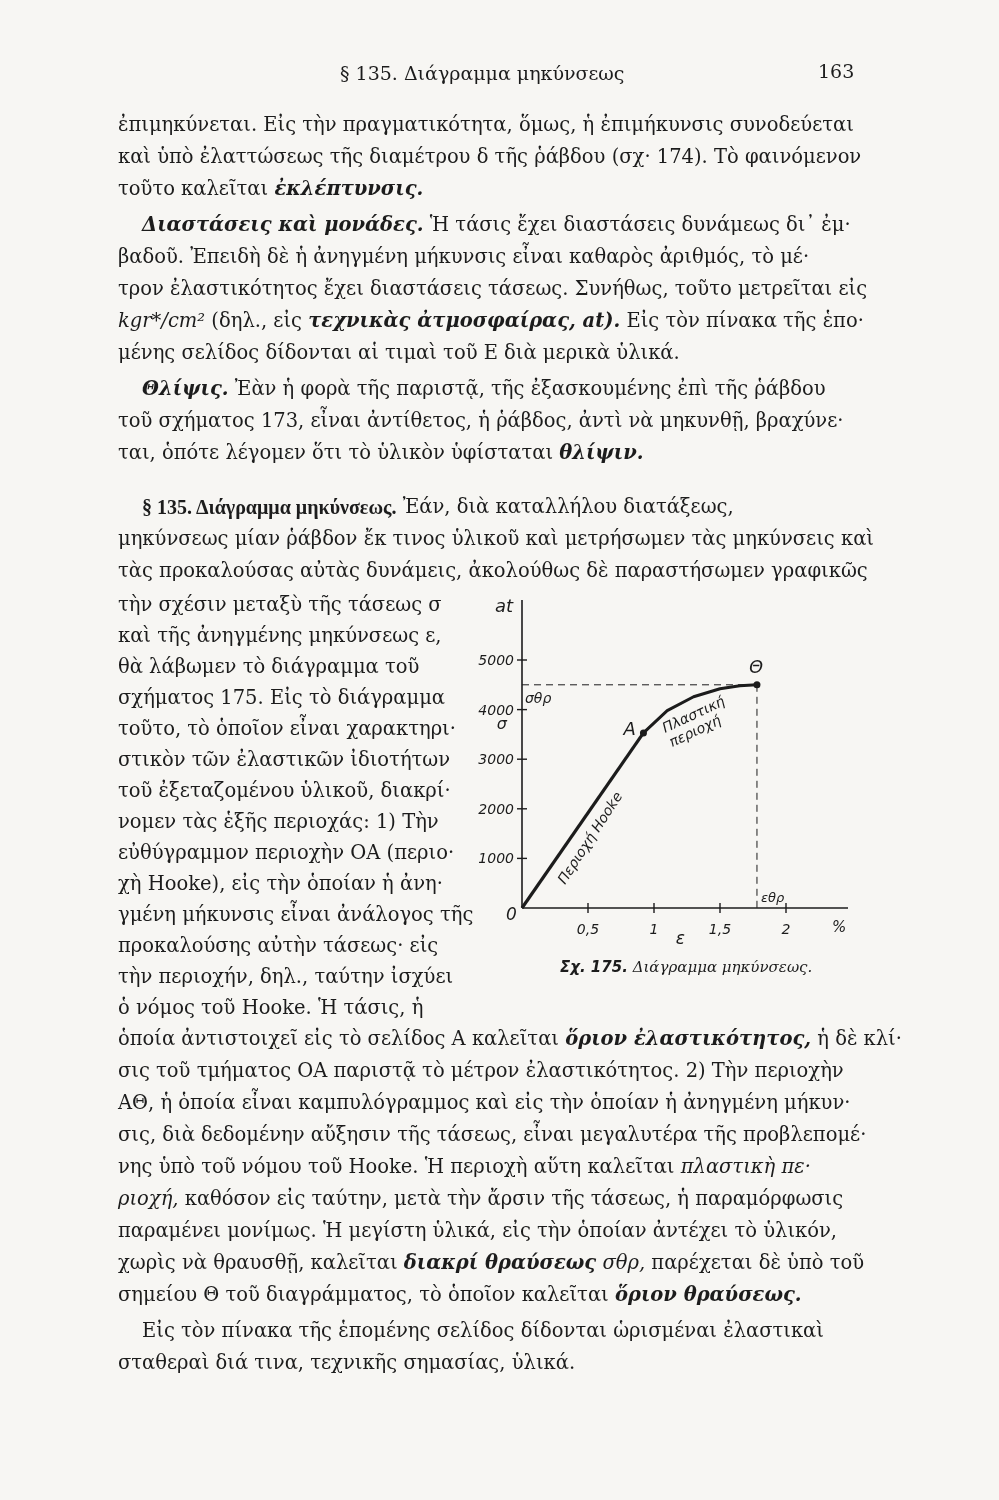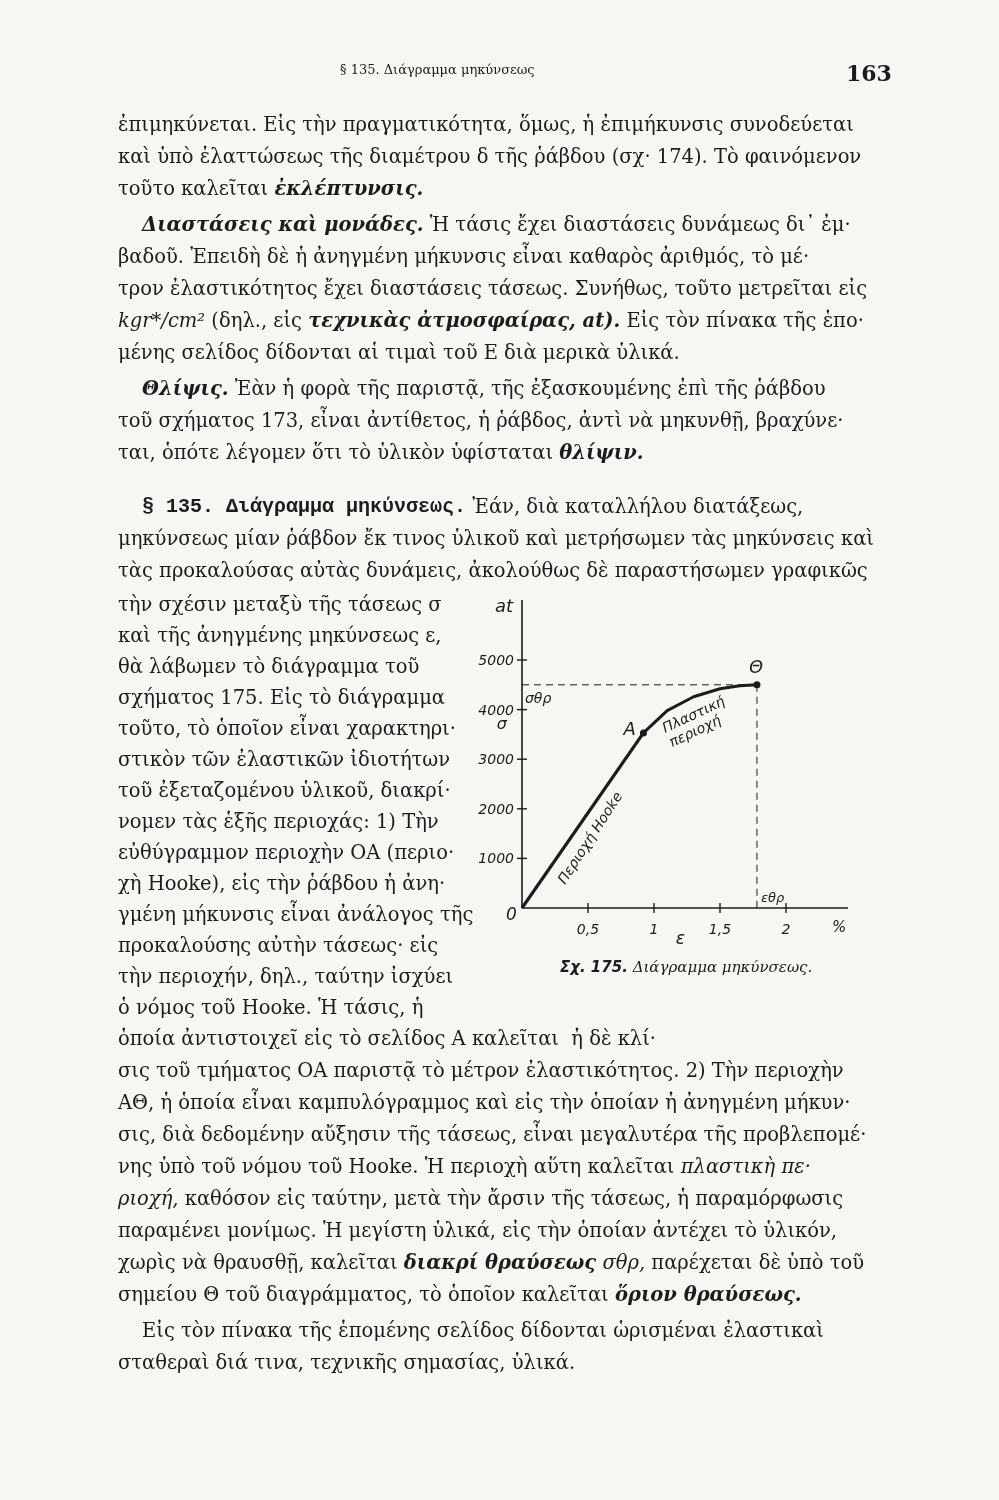--- a/index.html
+++ b/index.html
@@ -2,22 +2,22 @@
 <html><head>
 <meta charset="utf-8">
 <style>
   html, body { margin:0; padding:0; }
   body { width:999px; height:1500px; background:#f7f6f3; position:relative; overflow:hidden;
          font-family:"DejaVu Serif", serif; color:#1c1c1c; }
   .line { position:absolute; left:118px; width:758px; font-size:19.5px; line-height:26px; white-space:nowrap;
           display:flex; justify-content:space-between; }
   .line.last { justify-content:flex-start; }
   .line.narrow { width:334px; }
-  .header { position:absolute; top:62px; left:340px; font-size:13px; }
-  .pageno { position:absolute; top:60px; left:846px; font-size:22px;font-weight:bold; }
+  .header { position:absolute; top:62px; left:340px; font-size:19px; }
+  .pageno { position:absolute; top:60px; left:818px; font-size:19px; }
   .b { font-weight:bold; font-style:italic;text-align:center; }
   .i { font-style:italic; }
   #fig { position:absolute; left:460px; top:590px; width:420px; height:400px; }
   .caption { position:absolute; left:560px; top:958px; font-size:15px; font-style:italic; white-space:nowrap; }
   .caption .num { font-family:"DejaVu Sans", sans-serif; font-weight:bold; }
 </style>
 </head>
 <body>
 
 <div class="header">§ 135. Διάγραμμα μηκύνσεως</div>
@@ -47,43 +47,44 @@
   <span class="b">Θλίψις.</span>
     <span style="white-space:pre"> Ἐὰν ἡ φορὰ τῆς παριστᾷ, τῆς ἐξασκουμένης ἐπὶ τῆς ῥάβδου</span>
 </div>
 <div class="line" style="top:408px">τοῦ σχήματος 173, εἶναι ἀντίθετος, ἡ ῥάβδος, ἀντὶ νὰ μηκυνθῇ, βραχύνε·</div>
 <div class="line last" style="top:440px">
   <span style="white-space:pre">ται, ὁπότε λέγομεν ὅτι τὸ ὑλικὸν ὑφίσταται </span>
     <span class="b">θλίψιν.</span>
 </div>
 
 <div class="line last" style="top:494px; left:142px; width:728px">
-  <span style="font-family:Liberation Mono, monospace; font-weight:bold; font-size:20px">§ 135. Διάγραμμα μηκύνσεως.</span>
+  <span style="font-family:Liberation Serif, serif; font-weight:bold; font-size:20px">§ 135. Διάγραμμα μηκύνσεως.</span>
     <span style="white-space:pre"> Ἐάν, διὰ καταλλήλου διατάξεως,</span>
 </div>
 <div class="line" style="top:526px">μηκύνσεως μίαν ῥάβδον ἔκ τινος ὑλικοῦ καὶ μετρήσωμεν τὰς μηκύνσεις καὶ</div>
 <div class="line" style="top:558px">τὰς προκαλούσας αὐτὰς δυνάμεις, ἀκολούθως δὲ παραστήσωμεν γραφικῶς</div>
 
 <div class="line narrow" style="top:592px">τὴν σχέσιν μεταξὺ τῆς τάσεως σ</div>
 <div class="line narrow" style="top:623px">καὶ τῆς ἀνηγμένης μηκύνσεως ε,</div>
 <div class="line narrow" style="top:654px">θὰ λάβωμεν τὸ διάγραμμα τοῦ</div>
 <div class="line narrow" style="top:685px">σχήματος 175. Εἰς τὸ διάγραμμα</div>
 <div class="line narrow" style="top:716px">τοῦτο, τὸ ὁποῖον εἶναι χαρακτηρι·</div>
 <div class="line narrow" style="top:747px">στικὸν τῶν ἐλαστικῶν ἰδιοτήτων</div>
 <div class="line narrow" style="top:778px">τοῦ ἐξεταζομένου ὑλικοῦ, διακρί·</div>
 <div class="line narrow" style="top:809px">νομεν τὰς ἑξῆς περιοχάς: 1) Τὴν</div>
 <div class="line narrow" style="top:840px">εὐθύγραμμον περιοχὴν OA (περιο·</div>
-<div class="line narrow" style="top:871px">χὴ Hooke), εἰς τὴν ῥάβδου ἡ ἀνη·</div>
+<div class="line narrow" style="top:871px">χὴ Hooke), εἰς τὴν ὁποίαν ἡ ἀνη·</div>
 <div class="line narrow" style="top:902px">γμένη μήκυνσις εἶναι ἀνάλογος τῆς</div>
 <div class="line narrow" style="top:933px">προκαλούσης αὐτὴν τάσεως· εἰς</div>
 <div class="line narrow" style="top:964px">τὴν περιοχήν, δηλ., ταύτην ἰσχύει</div>
 <div class="line narrow" style="top:995px">ὁ νόμος τοῦ Hooke. Ἡ τάσις, ἡ</div>
 
 <div class="line last" style="top:1026px">
   <span style="white-space:pre">ὁποία ἀντιστοιχεῖ εἰς τὸ σελίδος A καλεῖται </span>
+    <span class="b">ὅριον ἐλαστικότητος,</span>
     <span style="white-space:pre"> ἡ δὲ κλί·</span>
 </div>
 <div class="line" style="top:1058px">σις τοῦ τμήματος OA παριστᾷ τὸ μέτρον ἐλαστικότητος. 2) Τὴν περιοχὴν</div>
 <div class="line" style="top:1090px">AΘ, ἡ ὁποία εἶναι καμπυλόγραμμος καὶ εἰς τὴν ὁποίαν ἡ ἀνηγμένη μήκυν·</div>
 <div class="line" style="top:1122px">σις, διὰ δεδομένην αὔξησιν τῆς τάσεως, εἶναι μεγαλυτέρα τῆς προβλεπομέ·</div>
 <div class="line last" style="top:1154px">
   <span style="white-space:pre">νης ὑπὸ τοῦ νόμου τοῦ Hooke. Ἡ περιοχὴ αὕτη καλεῖται </span>
     <span class="i">πλαστικὴ πε·</span>
 </div>
 <div class="line last" style="top:1186px">

